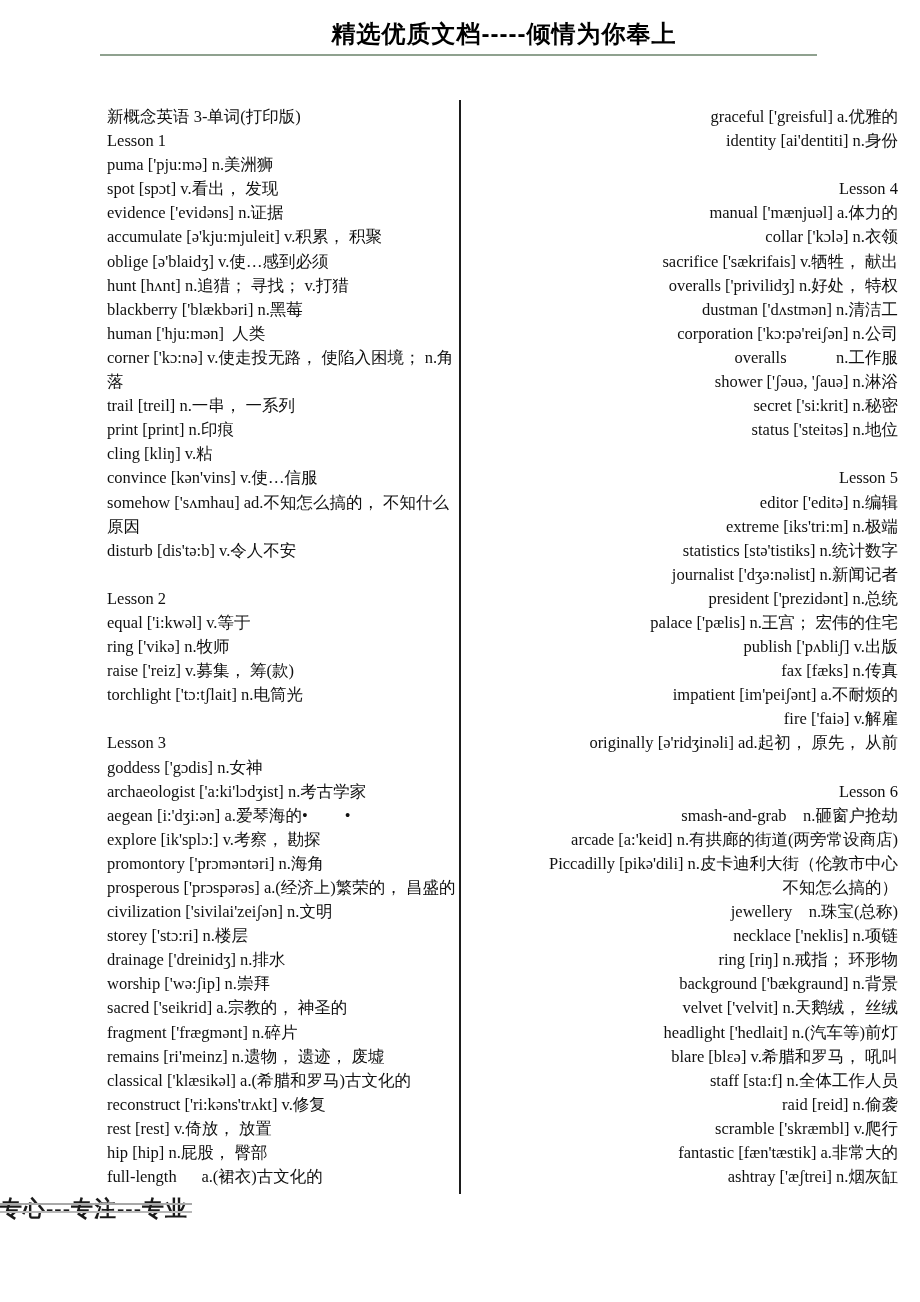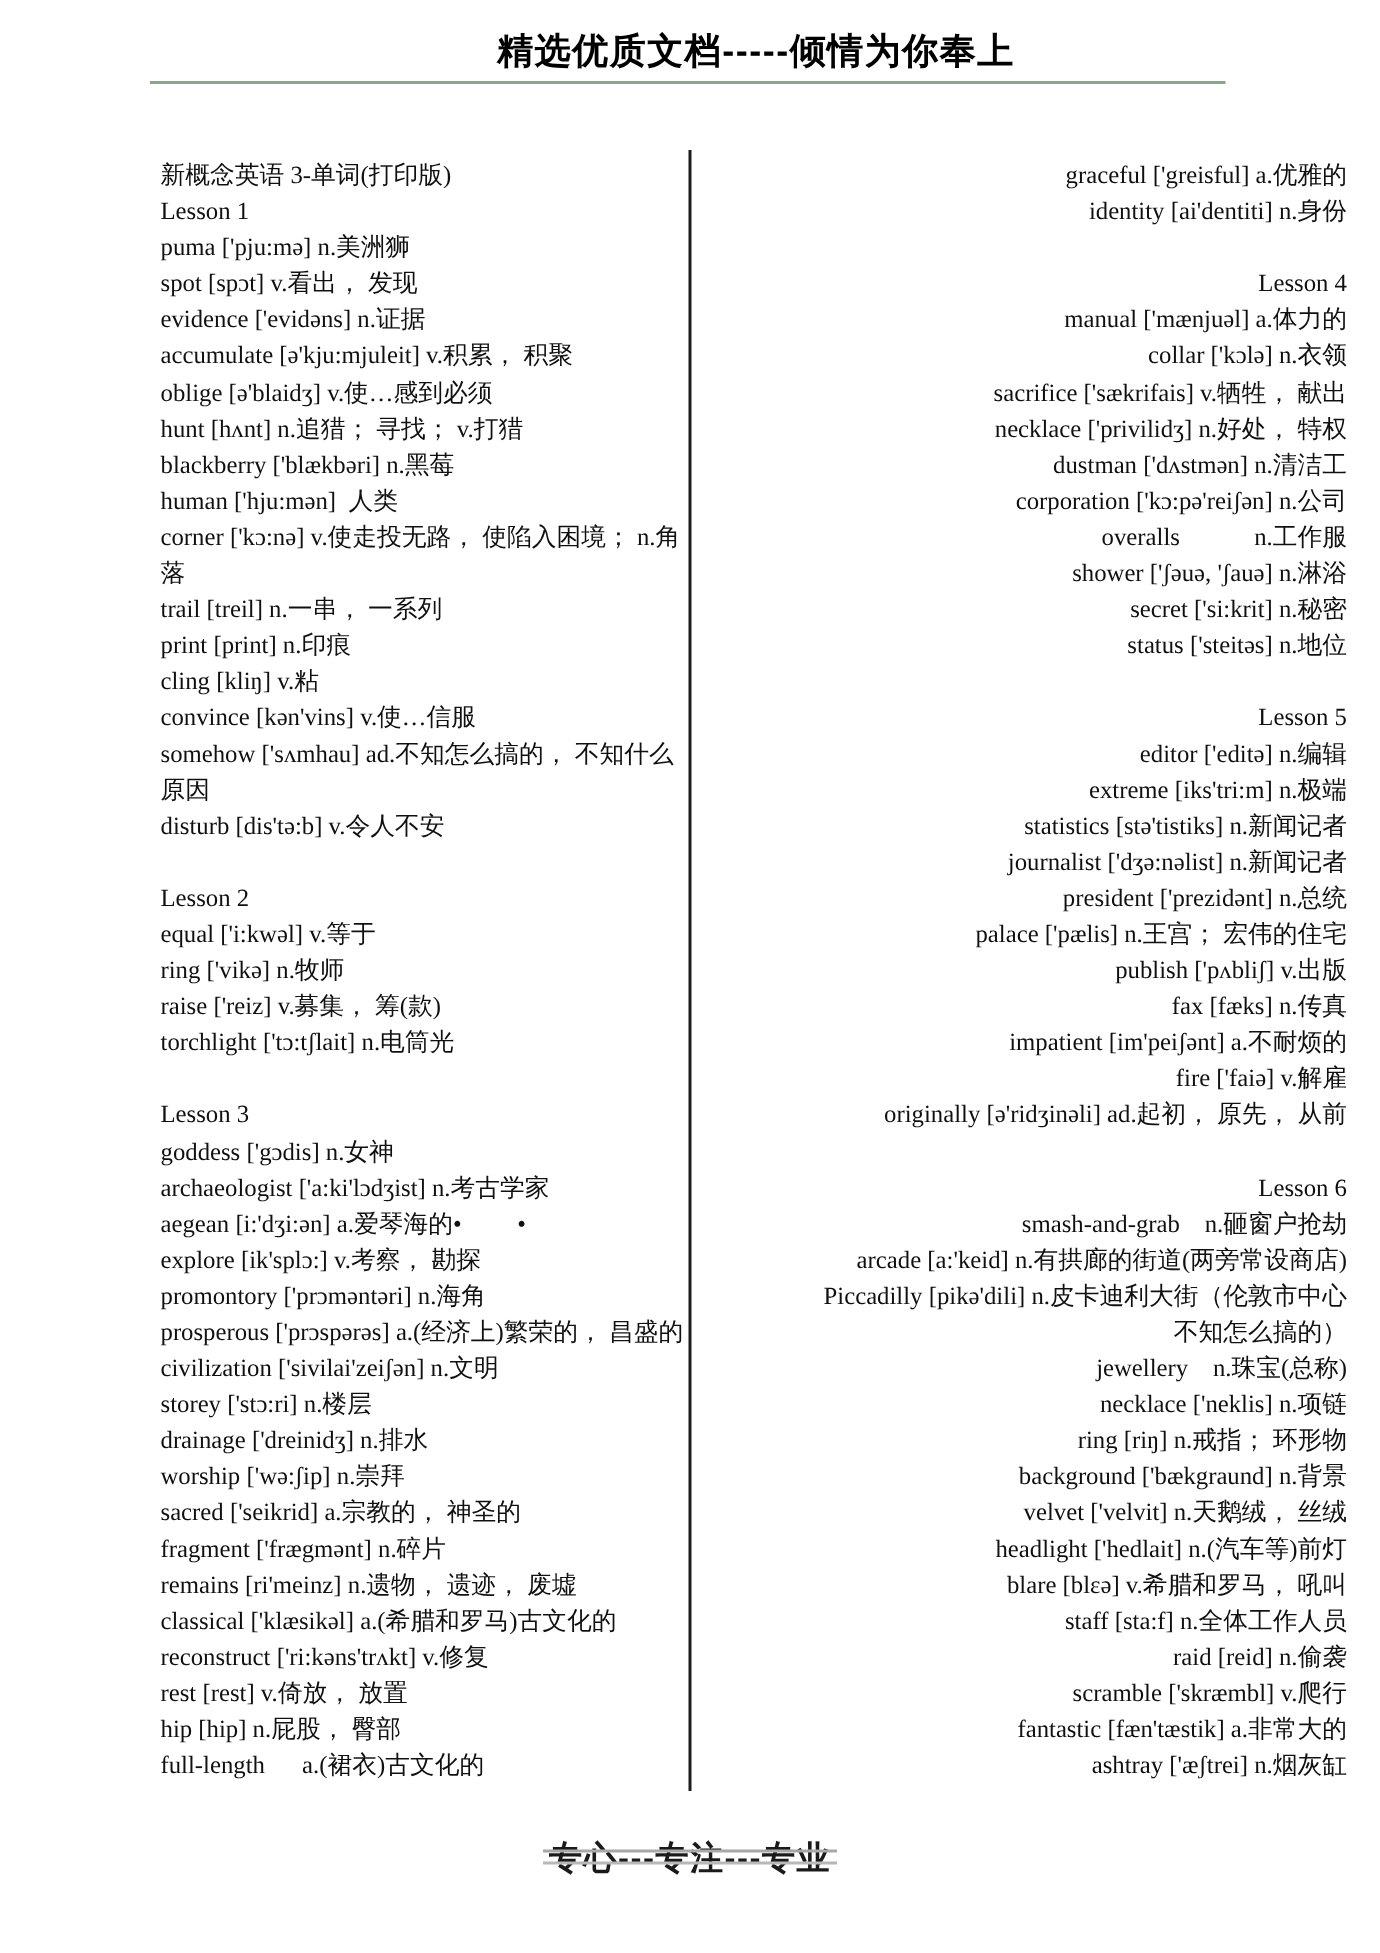--- a/index.html
+++ b/index.html
@@ -33,22 +33,21 @@
     font-size: 16.5px; color: #101010;
     white-space: pre;
   }
 
   .divider {
     position: absolute; left: 459px; top: 100px;
     width: 2px; height: 1094px; background: #1d1d1d;
   }
 
   .footer-wrap {
-    position: absolute; top: 1224px; left: 0; width: 100%;
-    text-align: center;
+    position: absolute; top: 1194px; left: 0; width: 100%;
   }
   .footer-text {
     position: relative; display: inline-block;
     font-family: "Liberation Sans", sans-serif;
     font-weight: 700; font-size: 22px; color: #1a1a1a;
     letter-spacing: 1px;
   }
   .footer-text::before {
     content: ""; position: absolute; left: -4px; right: -4px;
     top: 30%; height: 2px; background: #a8a8a8;
@@ -118,32 +117,32 @@
   <div class="divider"></div>
 
   <div class="column col-right">
       <div class="line">graceful ['greisful] a.优雅的</div>
       <div class="line">identity [ai'dentiti] n.身份</div>
       <div class="line">&nbsp;</div>
       <div class="line">Lesson 4</div>
       <div class="line">manual ['mænjuəl] a.体力的</div>
       <div class="line">collar ['kɔlə] n.衣领</div>
       <div class="line">sacrifice ['sækrifais] v.牺牲， 献出</div>
-      <div class="line">necklace ['privilidʒ] n.好处， 特权</div>
+      <div class="line">overalls ['privilidʒ] n.好处， 特权</div>
       <div class="line">dustman ['dʌstmən] n.清洁工</div>
       <div class="line">corporation ['kɔ:pə'reiʃən] n.公司</div>
       <div class="line">overalls            n.工作服</div>
       <div class="line">shower ['ʃəuə, 'ʃauə] n.淋浴</div>
       <div class="line">secret ['si:krit] n.秘密</div>
       <div class="line">status ['steitəs] n.地位</div>
       <div class="line">&nbsp;</div>
       <div class="line">Lesson 5</div>
       <div class="line">editor ['editə] n.编辑</div>
       <div class="line">extreme [iks'tri:m] n.极端</div>
-      <div class="line">statistics [stə'tistiks] n.新闻记者</div>
+      <div class="line">statistics [stə'tistiks] n.统计数字</div>
       <div class="line">journalist ['dʒə:nəlist] n.新闻记者</div>
       <div class="line">president ['prezidənt] n.总统</div>
       <div class="line">palace ['pælis] n.王宫； 宏伟的住宅</div>
       <div class="line">publish ['pʌbliʃ] v.出版</div>
       <div class="line">fax [fæks] n.传真</div>
       <div class="line">impatient [im'peiʃənt] a.不耐烦的</div>
       <div class="line">fire ['faiə] v.解雇</div>
       <div class="line">originally [ə'ridʒinəli] ad.起初， 原先， 从前</div>
       <div class="line">&nbsp;</div>
       <div class="line">Lesson 6</div>

